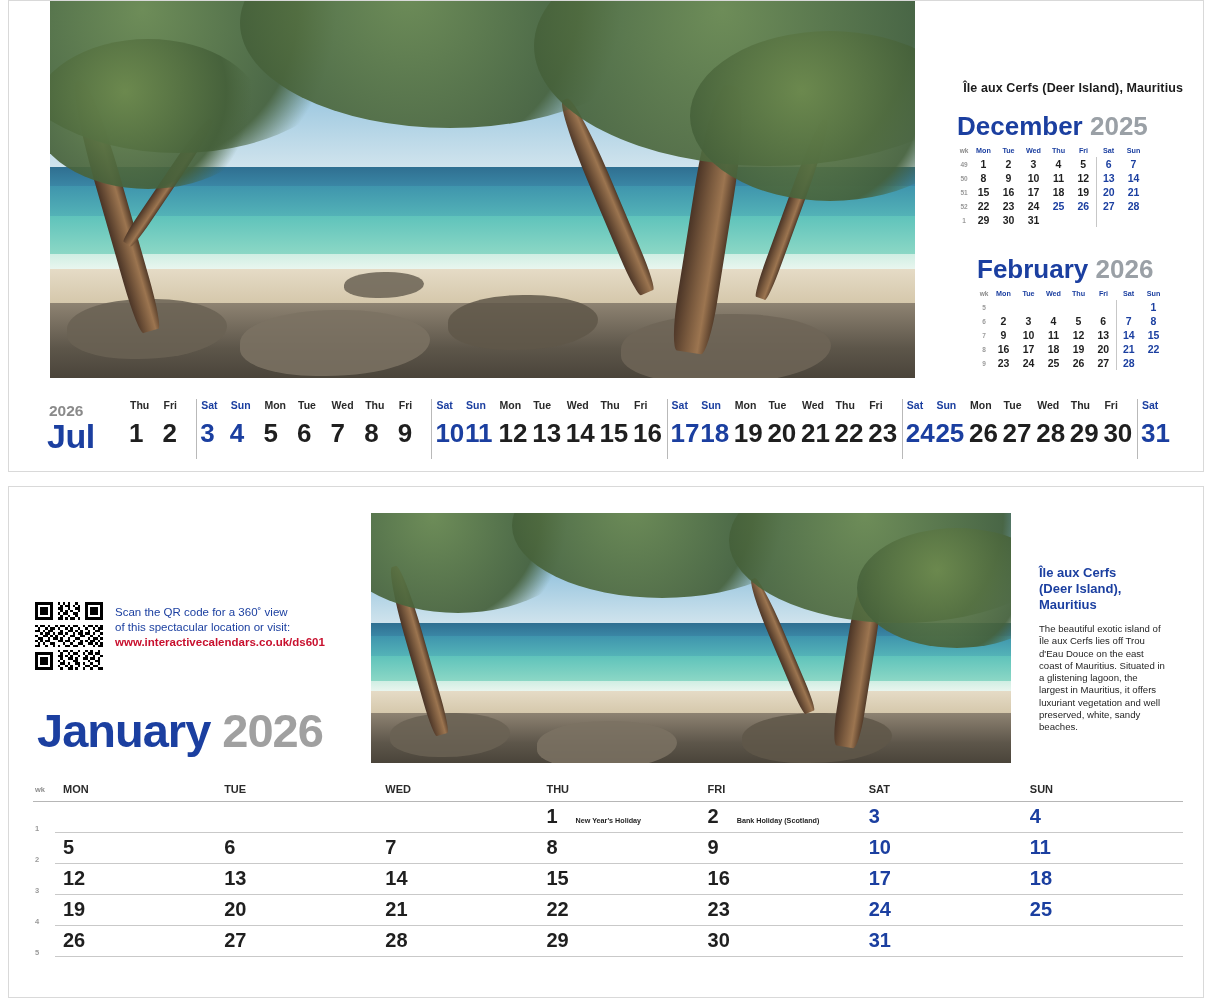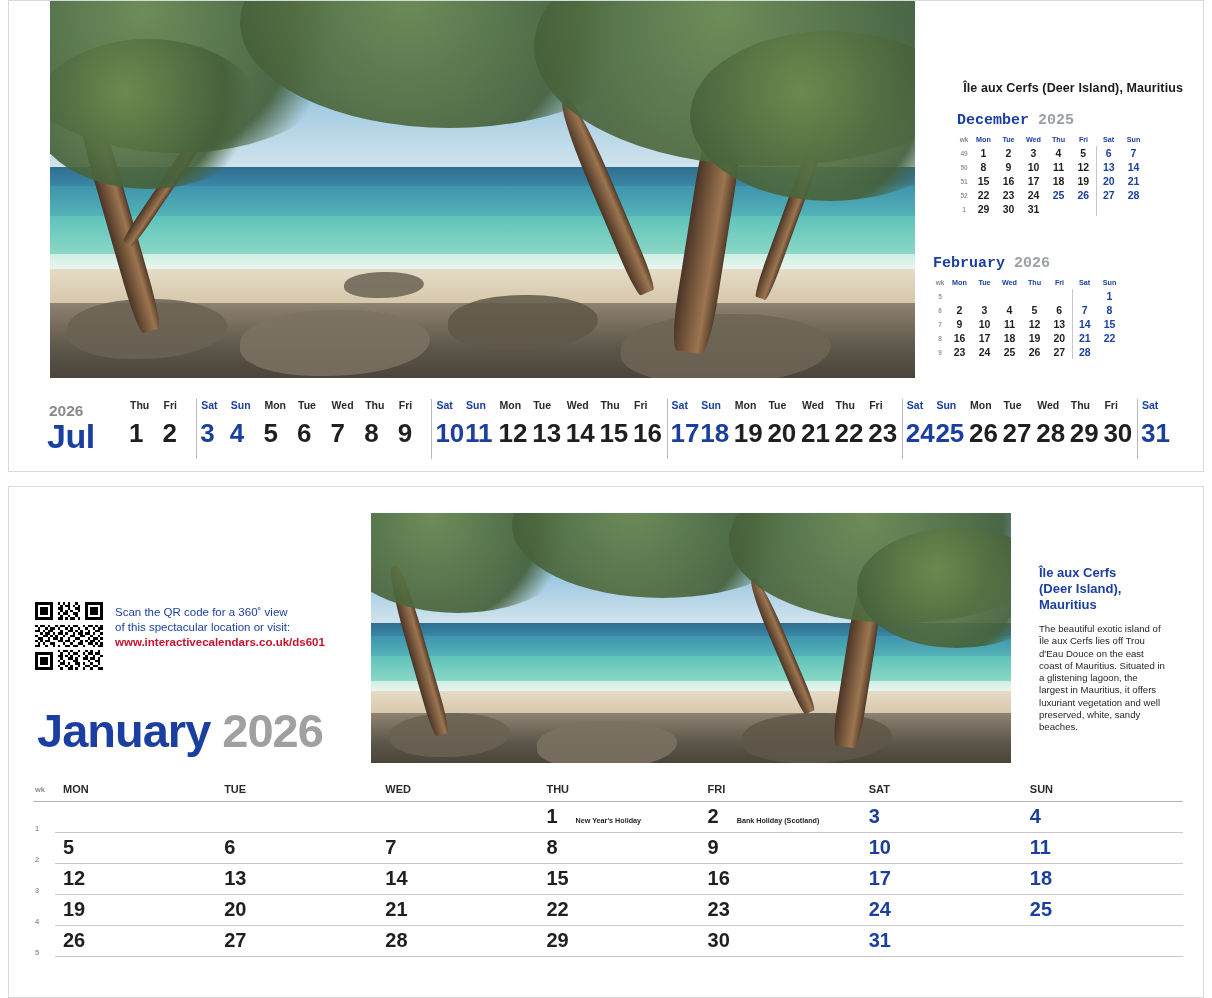--- a/index.html
+++ b/index.html
@@ -83,21 +83,21 @@
     width: 240px;
     text-align: right;
     font-size: 12.5px;
     font-weight: bold;
     color: #1b1b1b;
     letter-spacing: .1px;
   }
 
   
   .mini-month { position: absolute; }
-  .mini-title { font-size: 15px; font-weight: bold; line-height: 1; margin-bottom: 7px; font-family: Liberation Mono, monospace; }
+  .mini-title { font-size: 26px; font-weight: bold; line-height: 1; margin-bottom: 7px; }
   .mini-title .m { color: #1b3fa0; }
   .mini-title .y { color: #9aa0a6; font-weight: bold; }
   table.mini { border-collapse: collapse; font-size: 10.5px; }
   table.mini th {
     font-size: 7.2px; font-weight: bold; color: #1b3fa0;
     padding: 0 0 2px 0; text-align: center; width: 25px;
   }
   table.mini th.wk { color: #8b8b8b; width: 14px; font-size: 6.5px; }
   table.mini td {
     text-align: center; padding: 1px 0; color: #1f1f1f; font-weight: bold;
@@ -322,21 +322,21 @@
             <td>31</td>
             <td></td>
             <td></td>
             <td class="we sat"></td>
             <td class="we"></td>
           </tr>
         </tbody>
       </table>
     </div>
 
-    <div class="mini-month" style="left:924px; top:255px;">
+    <div class="mini-month" style="left:968px; top:255px;">
       <div class="mini-title">
         <span class="m">February</span>
         <span class="y">2026</span>
       </div>
       <table class="mini">
         <thead>
             <tr>
           <th class="wk">wk</th>
           <th>Mon</th>
           <th>Tue</th>

